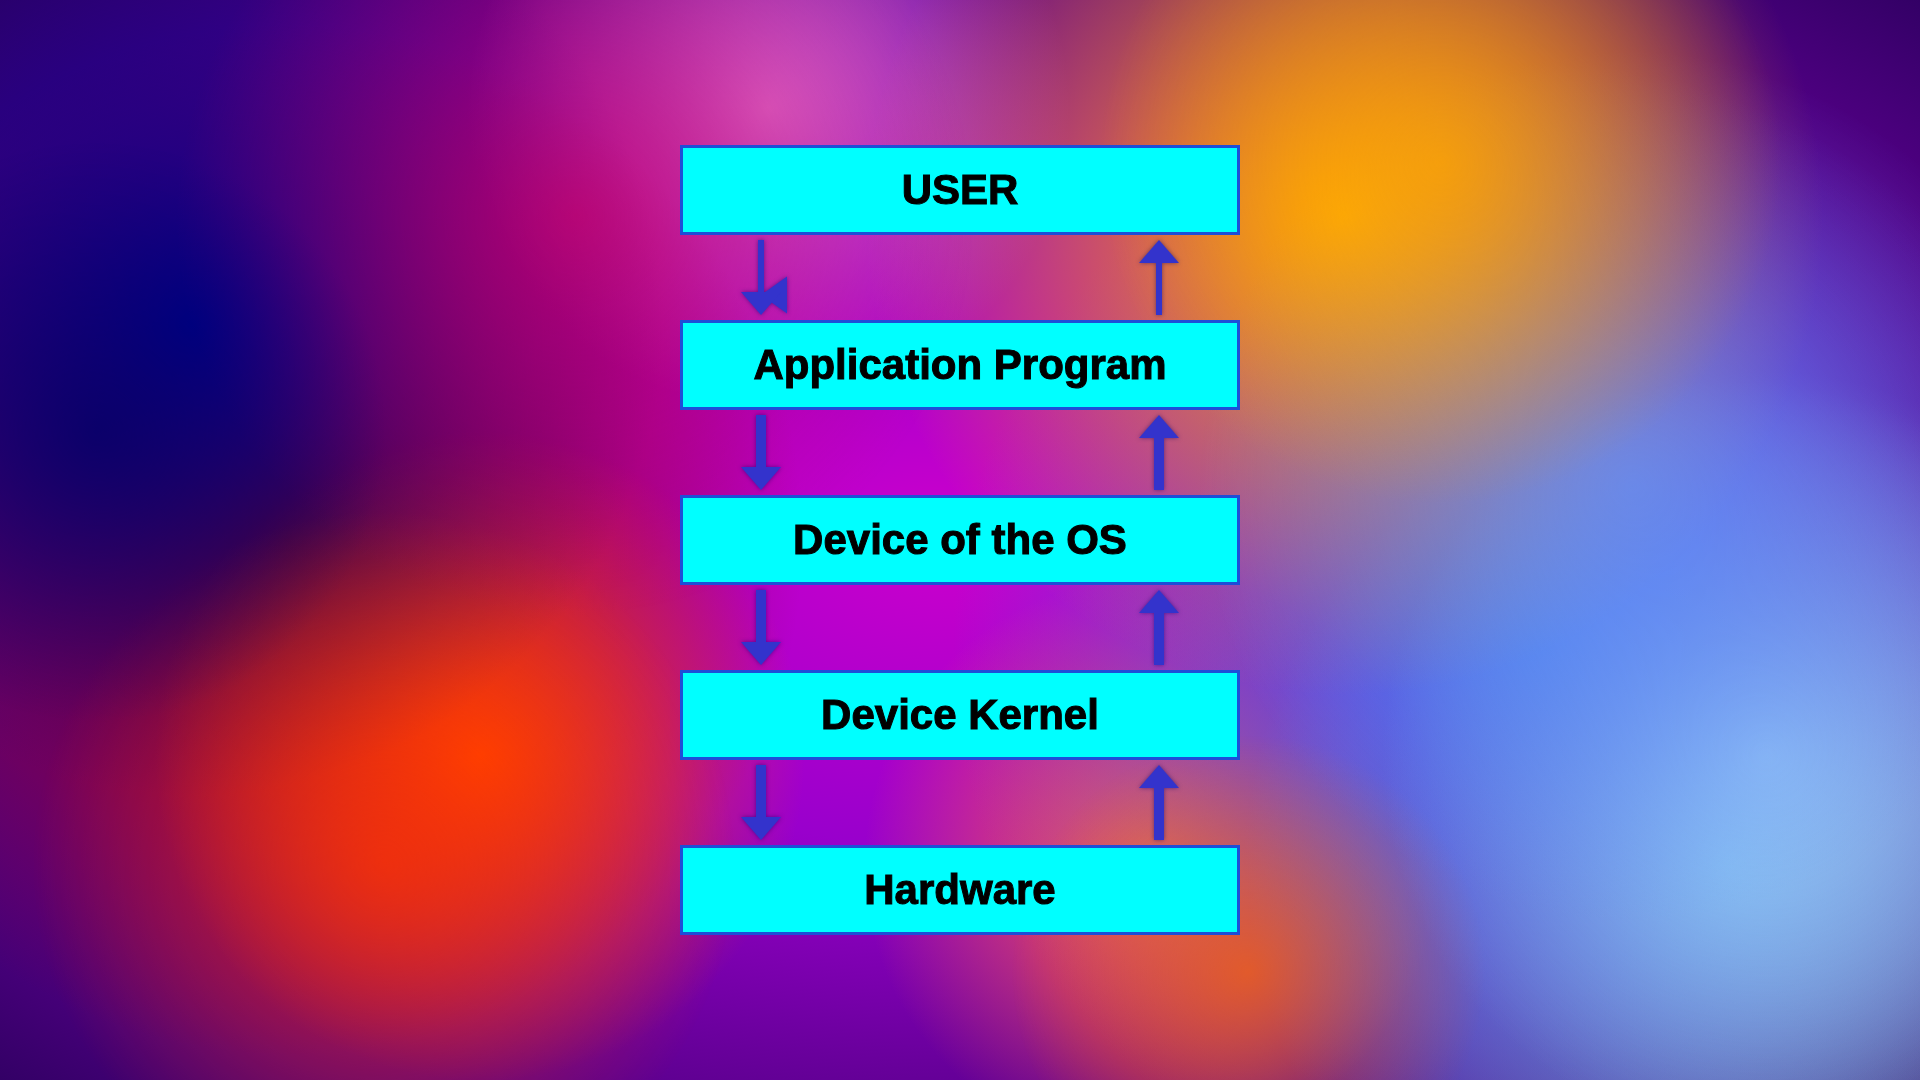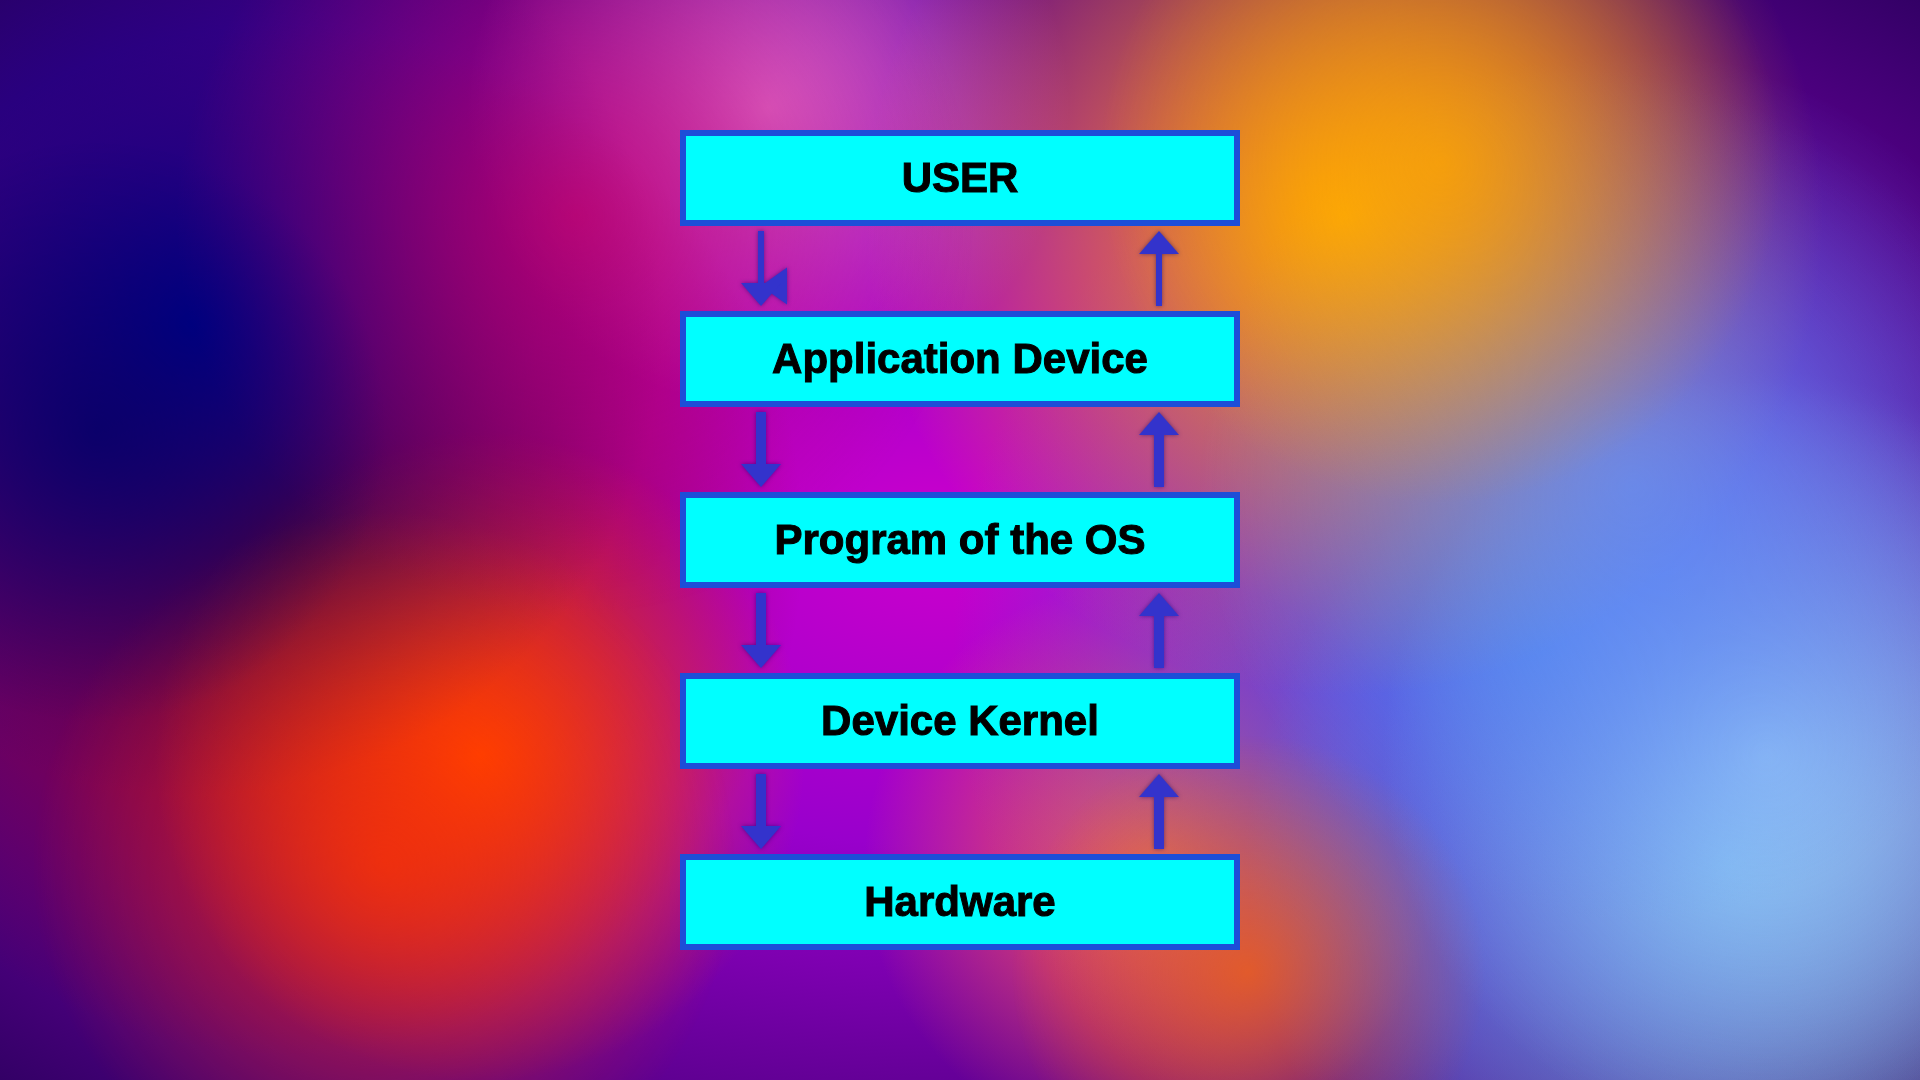--- a/index.html
+++ b/index.html
@@ -59,21 +59,21 @@
       display: flex;
       flex-direction: column;
       align-items: center;
       gap: 0;
       width: 580px;
     }
 
     .box {
       width: 560px;
       background: cyan;
-      border: 6px solid #1d4ed8;
+      border: 3px solid #1d4ed8;
       display: flex;
       align-items: center;
       justify-content: center;
       padding: 18px 8px;
     }
 
     .box-text {
       font-size: 42px;
       font-weight: 900;
       color: #000;
@@ -144,40 +144,40 @@
             <polygon points="0 7, 10 7, 5 0" fill="#3333cc"></polygon>
           </marker>
         </defs>
         <polygon points="6,23 46,23 26,0" fill="#3333cc"></polygon>
         <line x1="26" y1="20" x2="26" y2="75" stroke="#3333cc" stroke-width="6"></line>
       </svg>
     </div>
   </div>
 
   <div class="box">
-    <span class="box-text">Application Device</span>
+    <span class="box-text">Application Program</span>
   </div>
 
   <div class="arrow-section">
     <div class="arrow-down">
       <svg width="52" height="75" viewBox="0 0 52 75">
         <polygon points="6,52 46,52 26,75" fill="#3333cc"></polygon>
         <rect x="21" y="0" width="10" height="55" fill="#3333cc"></rect>
       </svg>
     </div>
     <div class="arrow-up">
       <svg width="52" height="75" viewBox="0 0 52 75">
         <polygon points="6,23 46,23 26,0" fill="#3333cc"></polygon>
         <rect x="21" y="20" width="10" height="55" fill="#3333cc"></rect>
       </svg>
     </div>
   </div>
 
   <div class="box">
-    <span class="box-text">Program of the OS</span>
+    <span class="box-text">Device of the OS</span>
   </div>
 
   <div class="arrow-section">
     <div class="arrow-down">
       <svg width="52" height="75" viewBox="0 0 52 75">
         <polygon points="6,52 46,52 26,75" fill="#3333cc"></polygon>
         <rect x="21" y="0" width="10" height="55" fill="#3333cc"></rect>
       </svg>
     </div>
     <div class="arrow-up">

